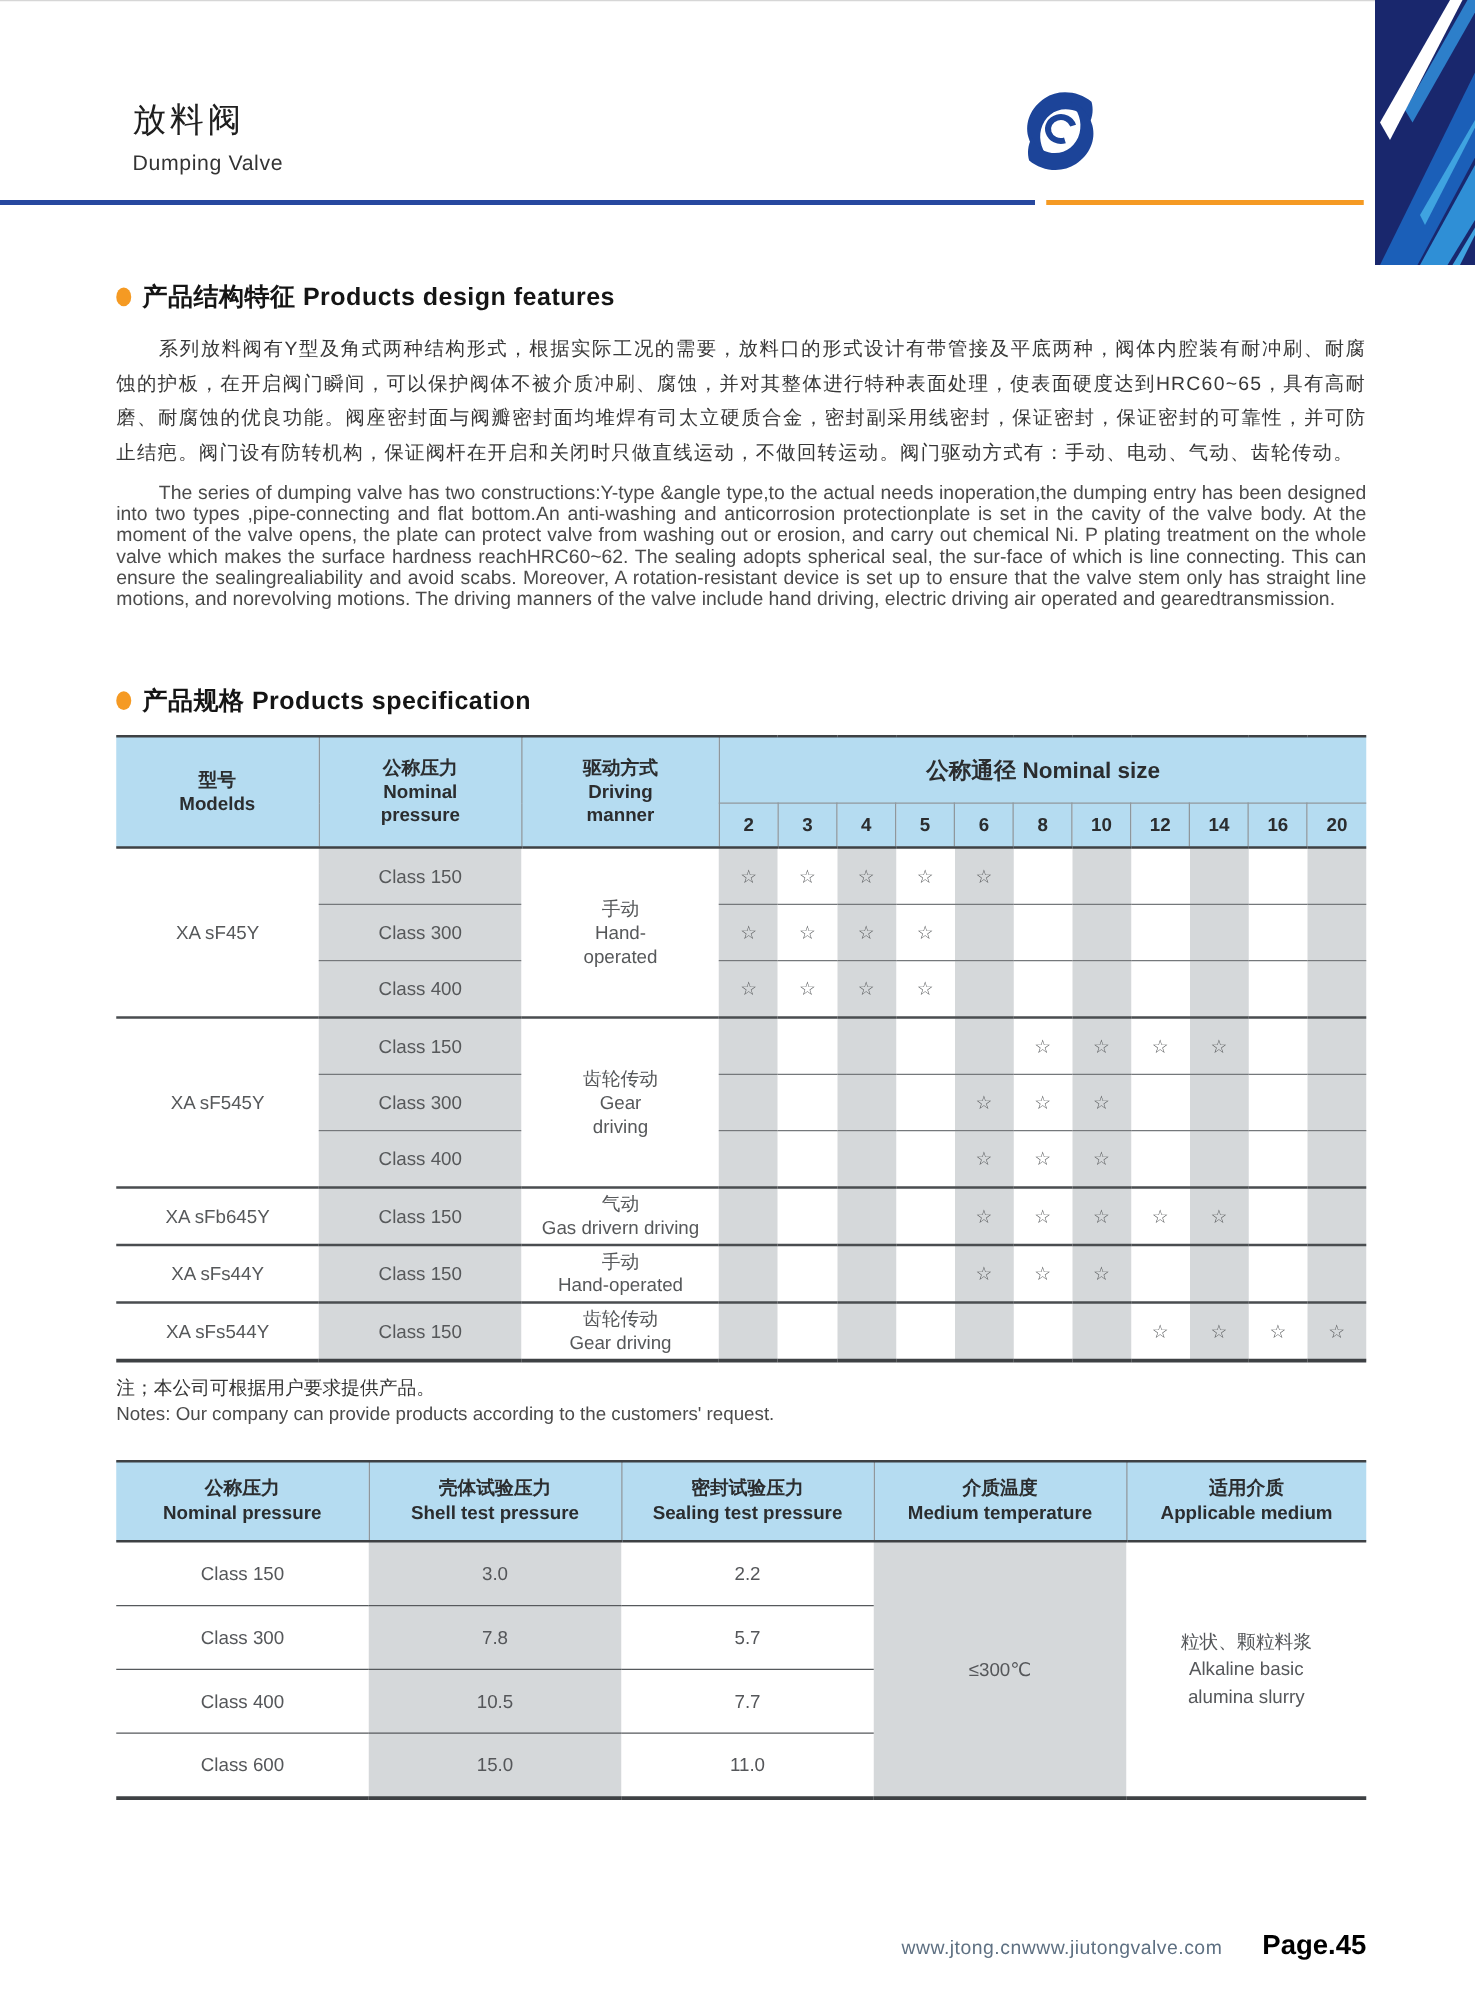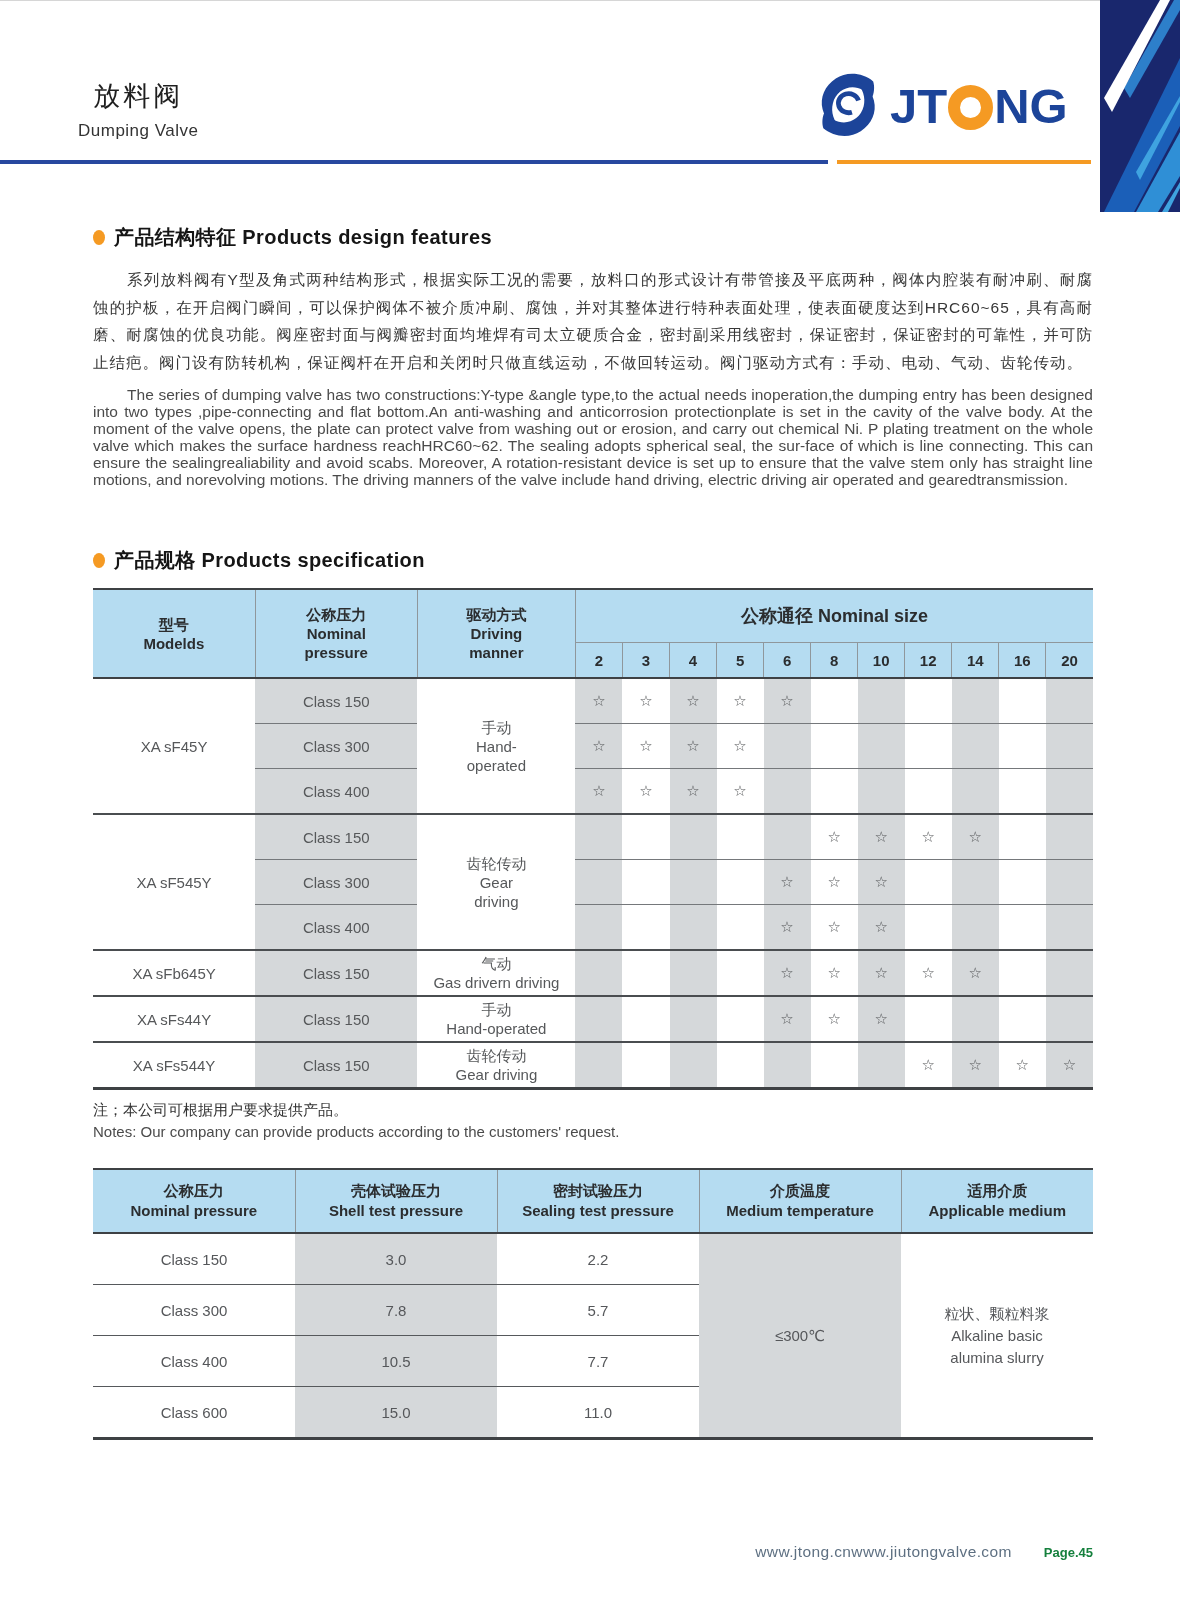--- a/index.html
+++ b/index.html
@@ -6,21 +6,21 @@
   body{
     width:1180px;height:1600px;position:relative;background:#ffffff;
     font-family:"Liberation Sans","DejaVu Sans",sans-serif;
     -webkit-font-smoothing:antialiased;
   }
   .page{position:absolute;inset:0;overflow:hidden;background:#fff;}
   .top-edge{position:absolute;top:0;left:0;width:1100px;height:1px;background:#d6d6d6;}
 
   
   .corner-band{position:absolute;top:0;right:0;}
-  .header-titles{position:absolute;left:78px;top:78px;text-align:center;}
+  .header-titles{position:absolute;left:106px;top:78px;}
   .title-zh{font-size:27px;color:#1f1f1f;letter-spacing:3px;}
   .title-en{font-size:17px;color:#333;margin-top:7px;letter-spacing:0.5px;}
   .brand-logo{position:absolute;left:816px;top:66px;display:flex;align-items:center;}
   .logo-swirl{margin-right:8px;}
   .logo-word{display:flex;align-items:center;font-weight:bold;font-size:49px;color:#1c4499;letter-spacing:0px;}
   .o-ring{width:45px;height:45px;border:12.5px solid #f59a23;border-radius:50%;box-sizing:border-box;margin:3px 1px 0 1px;flex:none;}
   .rule-blue{position:absolute;left:0;top:160px;width:828px;height:4px;background:#27489f;}
   .rule-orange{position:absolute;left:837px;top:160px;width:254px;height:4px;background:#f59a23;}
 
   
@@ -60,21 +60,21 @@
   #perf-table{margin-top:16px;border-top:2px solid #3e4144;border-bottom:3px solid #3e4144;}
   #perf-table thead th{height:62px;font-size:15px;line-height:20px;border-right:1px solid #8f979c;border-bottom:2.5px solid #3e4144;}
   #perf-table thead th:last-child{border-right:none;}
   #perf-table tbody td{height:50px;text-align:center;vertical-align:middle;font-size:15px;color:#55575a;}
   .psep{border-bottom:1.5px solid #56595c;}
   .medium-cell{white-space:pre-line;line-height:22px;}
 
   
   .footer{position:absolute;top:1543px;right:87px;display:flex;align-items:baseline;}
   .footer-url{font-size:15.5px;color:#5e7082;letter-spacing:0.4px;}
-  .footer-page{font-size:13px;font-weight:bold;color:#15803d;padding-left:32px;}
+  .footer-page{font-size:22px;font-weight:bold;color:#000000;padding-left:32px;}
 </style>
 </head>
 <body>
 
 <div class="page">
   <div class="top-edge"></div>
 
   <svg class="corner-band" width="80" height="212" viewBox="0 0 80 212">
     <rect width="80" height="212" fill="#19276d"></rect>
     <polygon points="80,58 80,126 34,212 4,212" fill="#1b5fb8"></polygon>
@@ -89,25 +89,20 @@
     <div class="title-zh">放料阀</div>
     <div class="title-en">Dumping Valve</div>
   </div>
 
   <div class="brand-logo">
     <svg class="logo-swirl" width="66" height="80" viewBox="0 0 90 95">
       <path fill="#1c4499" d="M78 14 C64 2 42 0 27 10 C12 20 5 36 9 52 C12 64 22 75 34 79 C24 68 20 56 23 44 C27 28 42 19 57 23 C66 25 72 31 75 39 C80 30 80 21 78 14 Z"></path>
       <path fill="#1c4499" d="M78 14 C64 2 42 0 27 10 C12 20 5 36 9 52 C12 64 22 75 34 79 C24 68 20 56 23 44 C27 28 42 19 57 23 C66 25 72 31 75 39 C80 30 80 21 78 14 Z" transform="rotate(180 44 46)"></path>
       <path d="M58 40 A14 13 0 1 0 49 56" stroke="#1c4499" stroke-width="6.5" fill="none"></path>
     </svg>
-    <div class="logo-word">
-      <span>JT</span>
-        <span class="o-ring"></span>
-        <span>NG</span>
-    </div>
   </div>
 
   <div class="rule-blue"></div>
   <div class="rule-orange"></div>
 
   <div class="sec" id="sec-features">
     <div class="sec-head">
       <span class="bullet"></span>
       <span class="sec-title">产品结构特征 Products design features</span>
     </div>

